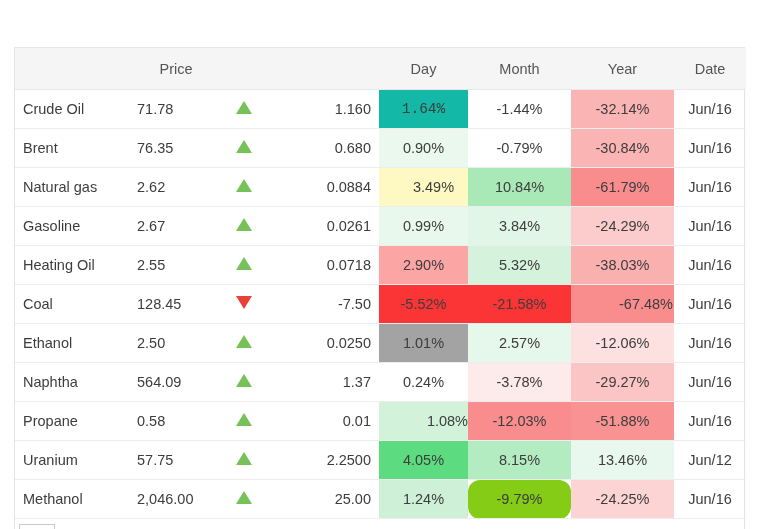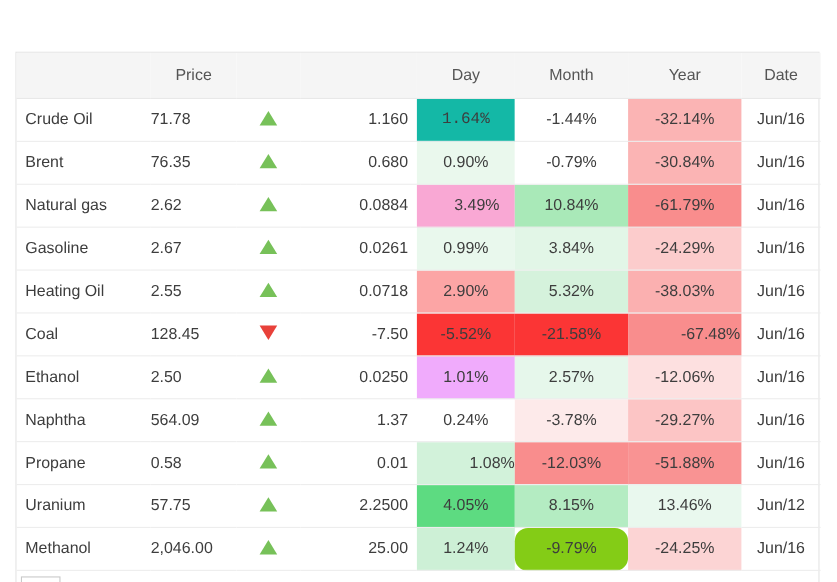--- a/index.html
+++ b/index.html
@@ -163,21 +163,21 @@
           <td class="c-pct" style="background: rgb(234, 248, 237);">0.90%</td>
           <td class="c-pct" style="background: rgb(255, 255, 255);">-0.79%</td>
           <td class="c-pct" style="background: rgb(251, 180, 180);">-30.84%</td>
           <td class="c-date">Jun/16</td>
         </tr>
         <tr>
           <td class="c-name">Natural gas</td>
           <td class="c-price">2.62</td>
           <td class="c-arrow"><span class="tri up"></span></td>
           <td class="c-chg">0.0884</td>
-          <td class="c-pct" style="background: #f9a8d4; padding-left: 20px;">3.49%</td>
+          <td class="c-pct" style="background: #fef9c3; padding-left: 20px;">3.49%</td>
           <td class="c-pct" style="background: rgb(169, 233, 184);">10.84%</td>
           <td class="c-pct" style="background: rgb(249, 141, 141);">-61.79%</td>
           <td class="c-date">Jun/16</td>
         </tr>
         <tr>
           <td class="c-name">Gasoline</td>
           <td class="c-price">2.67</td>
           <td class="c-arrow"><span class="tri up"></span></td>
           <td class="c-chg">0.0261</td>
           <td class="c-pct" style="background: rgb(233, 248, 237);">0.99%</td>
@@ -203,21 +203,21 @@
           <td class="c-pct" style="background: rgb(251, 53, 53);">-5.52%</td>
           <td class="c-pct" style="background: rgb(251, 53, 53);">-21.58%</td>
           <td class="c-pct" style="background: rgb(249, 141, 141); padding-left: 47px;">-67.48%</td>
           <td class="c-date">Jun/16</td>
         </tr>
         <tr>
           <td class="c-name">Ethanol</td>
           <td class="c-price">2.50</td>
           <td class="c-arrow"><span class="tri up"></span></td>
           <td class="c-chg">0.0250</td>
-          <td class="c-pct" style="background: #f0abfc;">1.01%</td>
+          <td class="c-pct" style="background: #a3a3a3;">1.01%</td>
           <td class="c-pct" style="background: rgb(230, 247, 235);">2.57%</td>
           <td class="c-pct" style="background: rgb(253, 224, 224);">-12.06%</td>
           <td class="c-date">Jun/16</td>
         </tr>
         <tr>
           <td class="c-name">Naphtha</td>
           <td class="c-price">564.09</td>
           <td class="c-arrow"><span class="tri up"></span></td>
           <td class="c-chg">1.37</td>
           <td class="c-pct" style="background: rgb(255, 255, 255);">0.24%</td>

